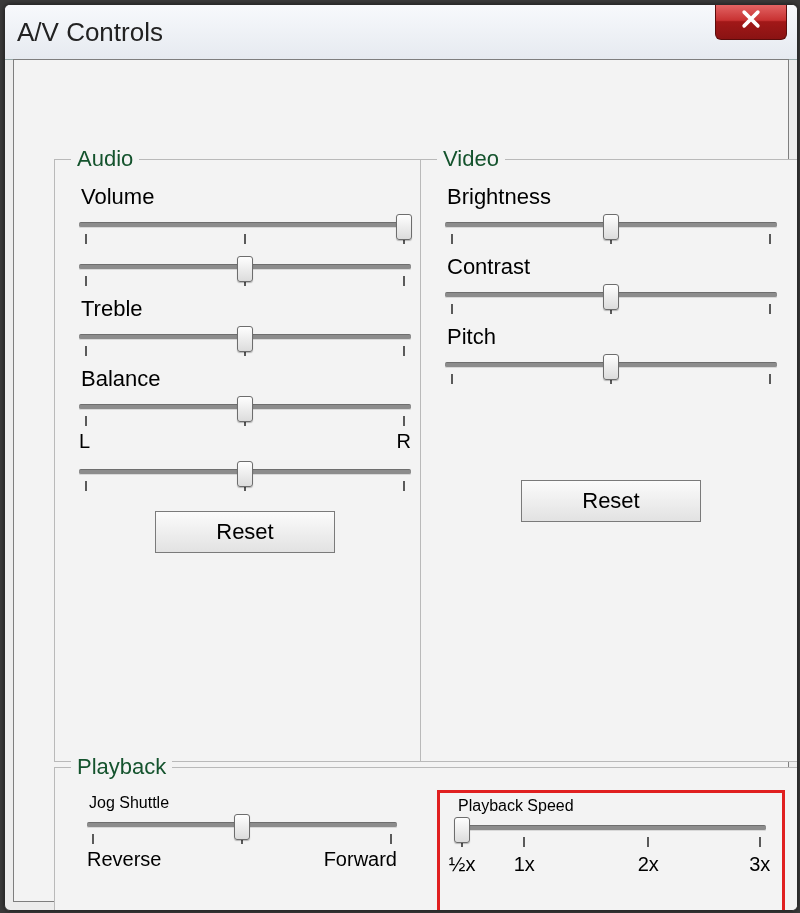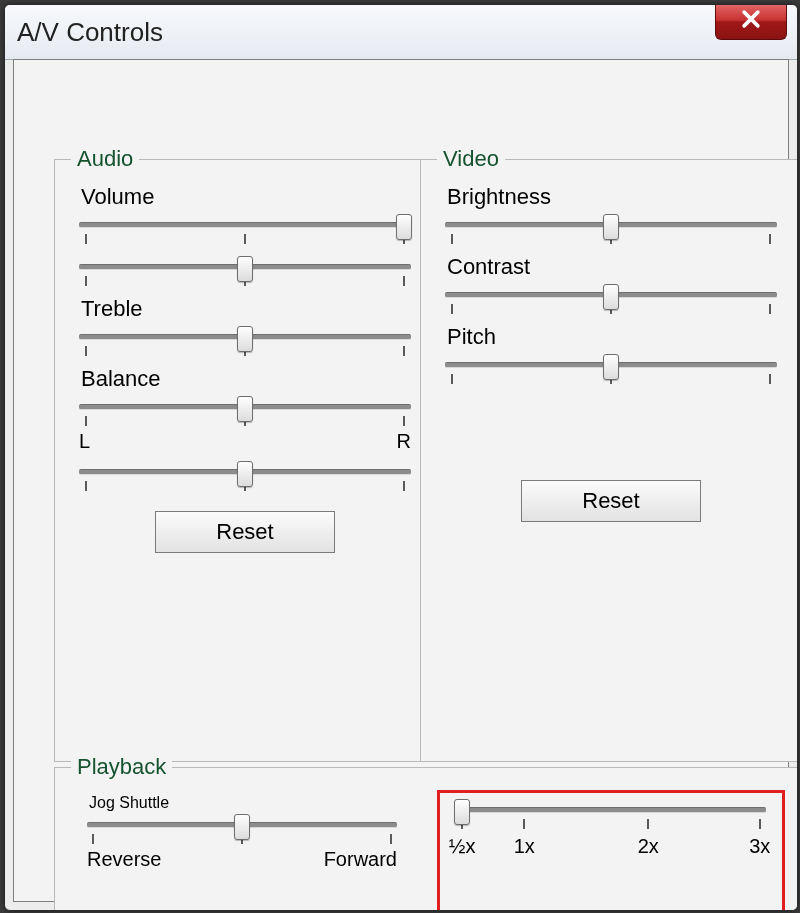--- a/index.html
+++ b/index.html
@@ -348,20 +348,21 @@
               </div>
               <div class="thumb" style="left: 50%;"></div>
           </div>
           <div class="endlabels">
             <span>Reverse</span>
             <span>Forward</span>
           </div>
         </div>
 
         <div class="pb-col pb-col-speed">
+          <span class="pb-label">Playback Speed</span>
           <div class="slider">
             <div class="track"></div>
               <div class="ticks">
                 <div class="tick" style="left: 2%;"></div>
                 <div class="tick" style="left: 22%;"></div>
                 <div class="tick" style="left: 62%;"></div>
                 <div class="tick" style="left: 98%;"></div>
               </div>
               <div class="thumb" style="left: 2%;"></div>
           </div>

